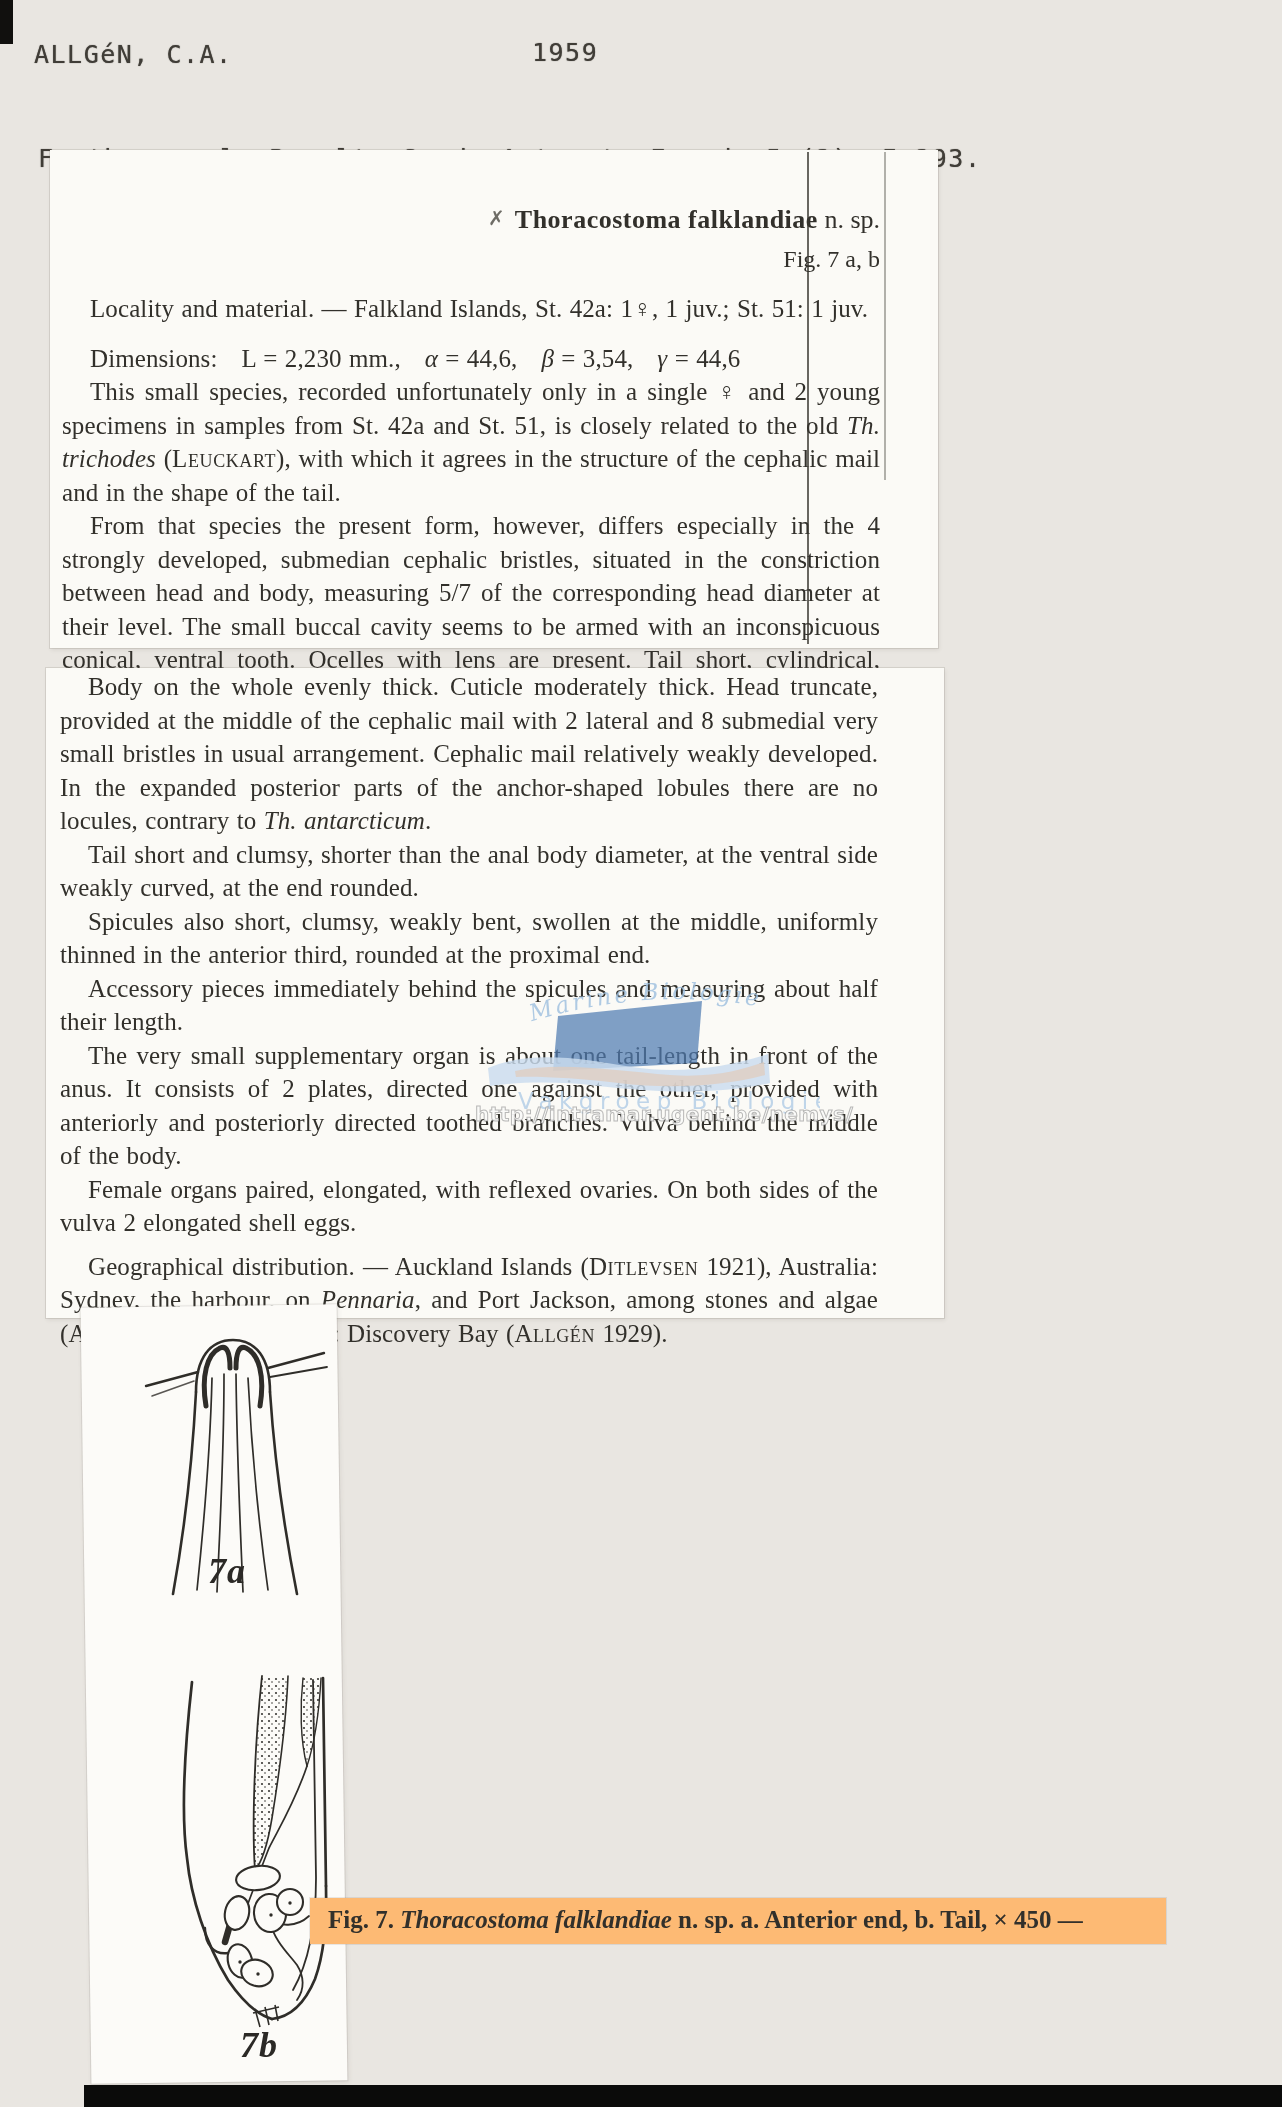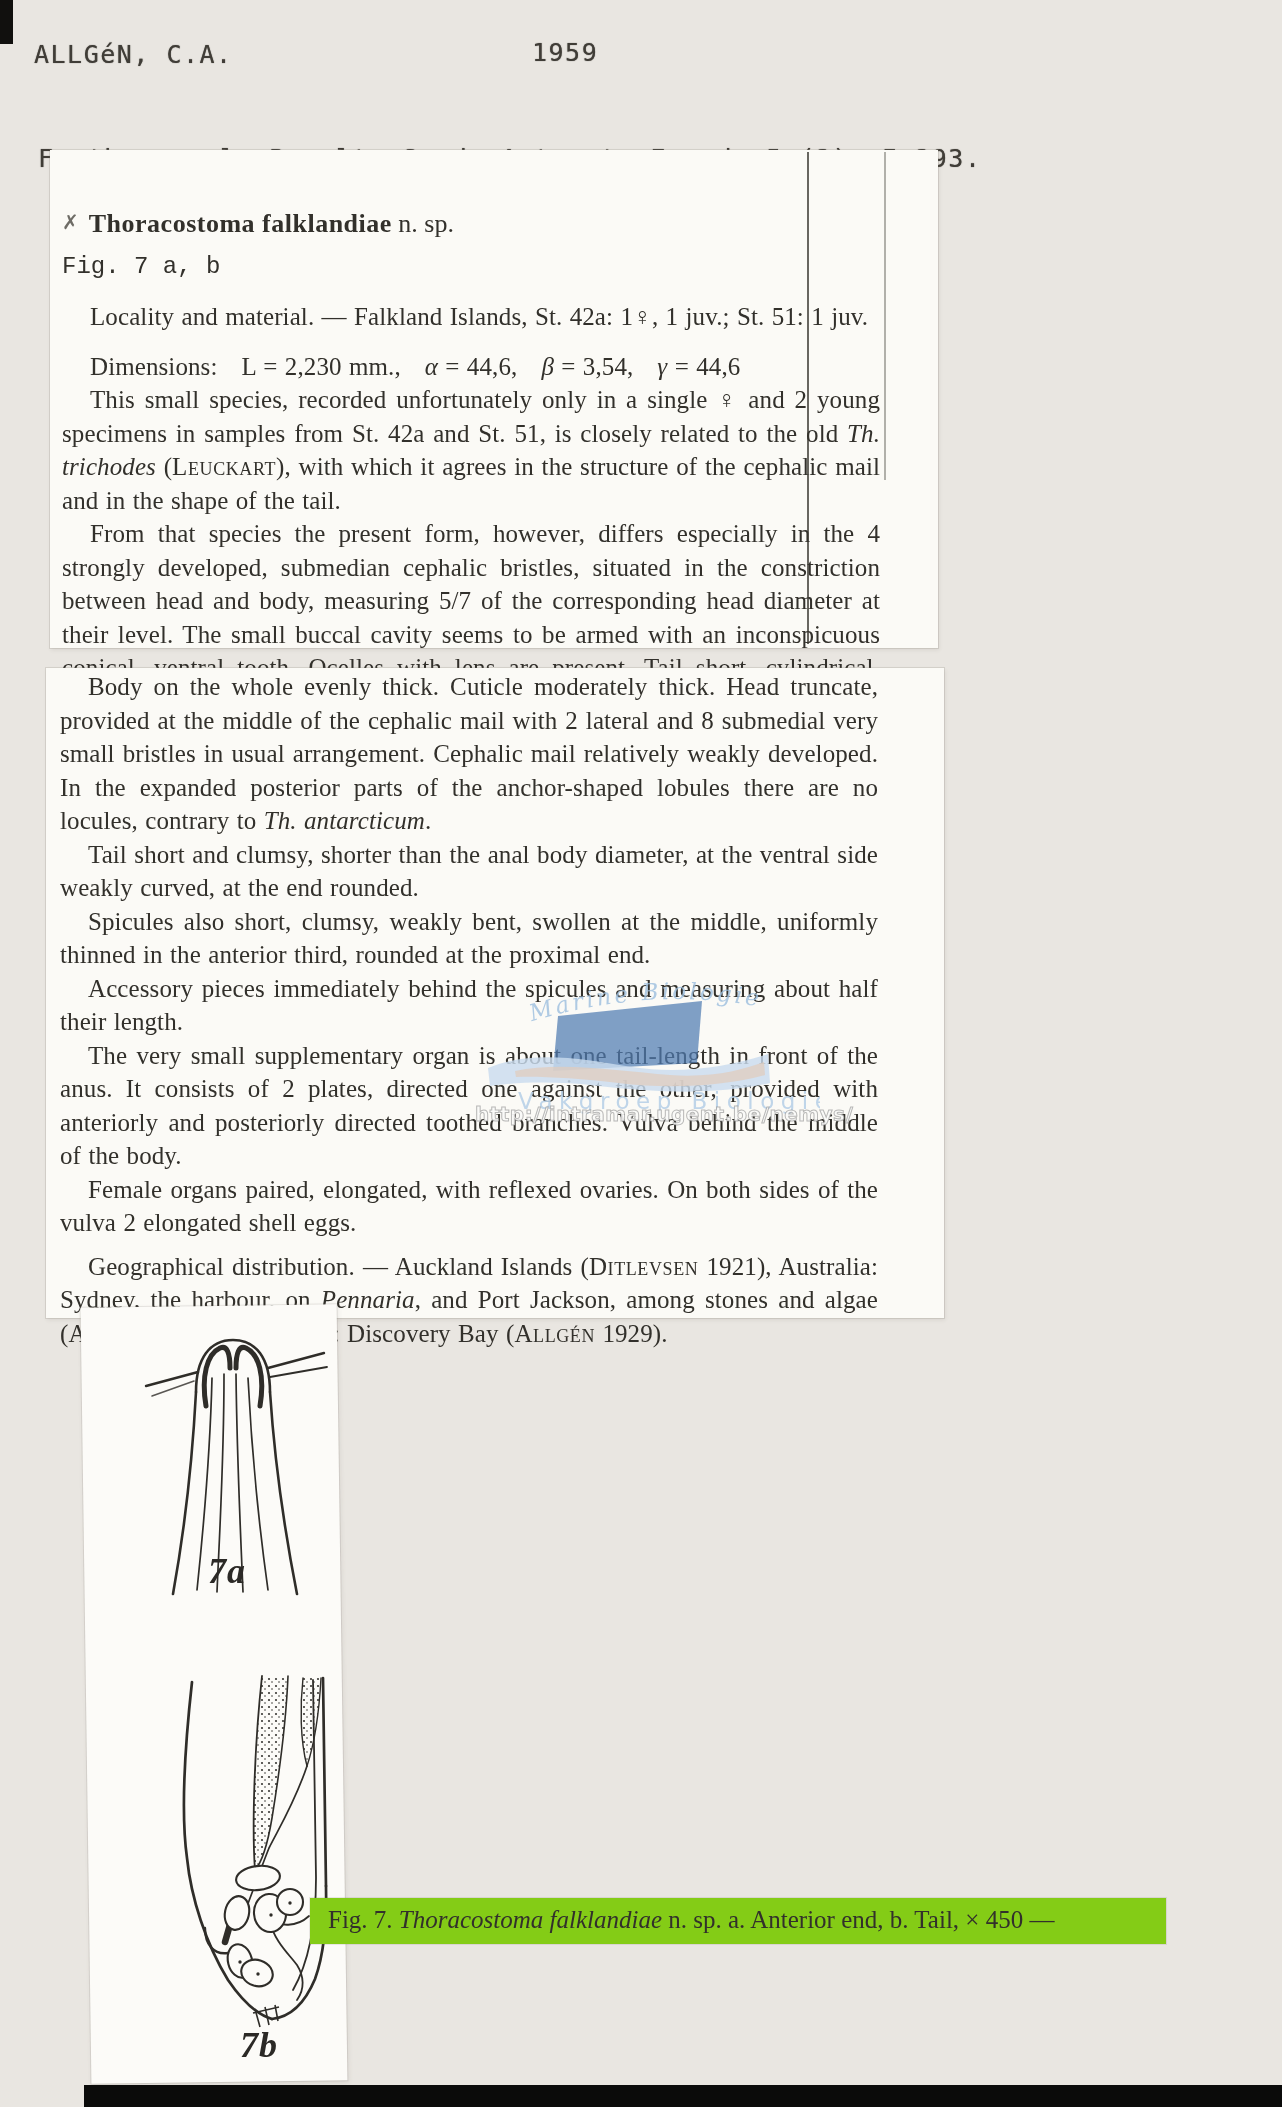--- a/index.html
+++ b/index.html
@@ -17,48 +17,48 @@
             text-shadow:0 0 1px rgba(64,61,55,.8);}
   .t1a{left:34px;top:40px;}
   .t1b{left:532px;top:38px;}
   .t2{left:38px;top:92px;}
   .t3{left:38px;top:144px;}
   
   .clip{position:absolute;background:#fbfaf6;box-sizing:border-box;
         box-shadow:0 0 0 1px rgba(120,115,105,.18),1px 2px 4px rgba(90,85,75,.12);}
   .clip1{left:50px;top:150px;width:888px;height:498px;padding:50px 58px 0 12px;}
   .clip2{left:46px;top:652px;width:898px;height:650px;padding:2px 66px 0 14px;margin-top:16px;}
-  .title-line{text-align:left;font-size:26px;line-height:45px;margin:0;}
+  .title-line{text-align:right;font-size:26px;line-height:36px;margin:0;}
   .sp-name{font-weight:bold;letter-spacing:.5px;}
   .pencil-mark{font-family:"DejaVu Sans",sans-serif;font-size:20px;color:#6e6c66;
                margin-right:10px;vertical-align:3px;}
-  .figref{text-align:left;font-size:24px;line-height:34px;margin:4px 0 0 0;font-family:Liberation Mono, monospace;}
+  .figref{text-align:right;font-size:24px;line-height:34px;margin:4px 0 0 0;}
   .para{margin:0;font-size:25px;line-height:33.5px;text-indent:28px;text-align:justify;
         word-spacing:1px;letter-spacing:.1px;}
   .p-loc{margin-top:16px;}
   .p-dims{margin-top:16px;text-align:left;}
   .p-geo{margin-top:10px;}
   .seg-i{font-style:italic;}
   .seg-sc{font-variant-caps:small-caps;letter-spacing:.6px;}
   .seg-u{text-decoration:underline;text-underline-offset:5px;}
   .seg-gap{margin-left:24px;}
   
   .figstrip{position:absolute;left:86px;top:1306px;width:256px;height:776px;background:#fcfbf8;
             transform:rotate(-.8deg);
             box-shadow:0 0 0 1px rgba(120,115,105,.15),1px 2px 5px rgba(90,85,75,.12);}
   .fig-svg{position:absolute;}
   .fig-a{left:140px;top:1328px;}
   .fig-b{left:176px;top:1670px;}
   .figlabel{position:absolute;font-style:italic;font-weight:bold;font-size:36px;color:#2b2926;
             letter-spacing:1px;}
   .lbl-a{left:208px;top:1550px;}
   .lbl-b{left:240px;top:2024px;}
-  .caption{position:absolute;left:310px;top:1898px;width:856px;height:46px;background:#84cc16;
+  .caption{position:absolute;left:310px;top:1898px;width:856px;height:46px;background:#fdba74;
            box-shadow:0 0 0 1px rgba(120,115,105,.15);font-size:25px;padding:8px 0 0 18px;
-           box-sizing:border-box;white-space:nowrap;}
+           box-sizing:border-box;white-space:nowrap;font-weight:bold;}
   
   .watermark{position:absolute;left:420px;top:962px;width:400px;height:185px;pointer-events:none;}
   .wm-url{position:absolute;left:55px;top:140px;font-family:"DejaVu Sans","Liberation Sans",sans-serif;
           font-weight:bold;font-size:20px;color:rgba(250,250,248,.9);
           -webkit-text-stroke:1px rgba(140,140,140,.6);letter-spacing:.5px;text-align:right;}
   .wm-vak{font-family:"DejaVu Sans",sans-serif;}
 </style>
 </head>
 <body>
 

